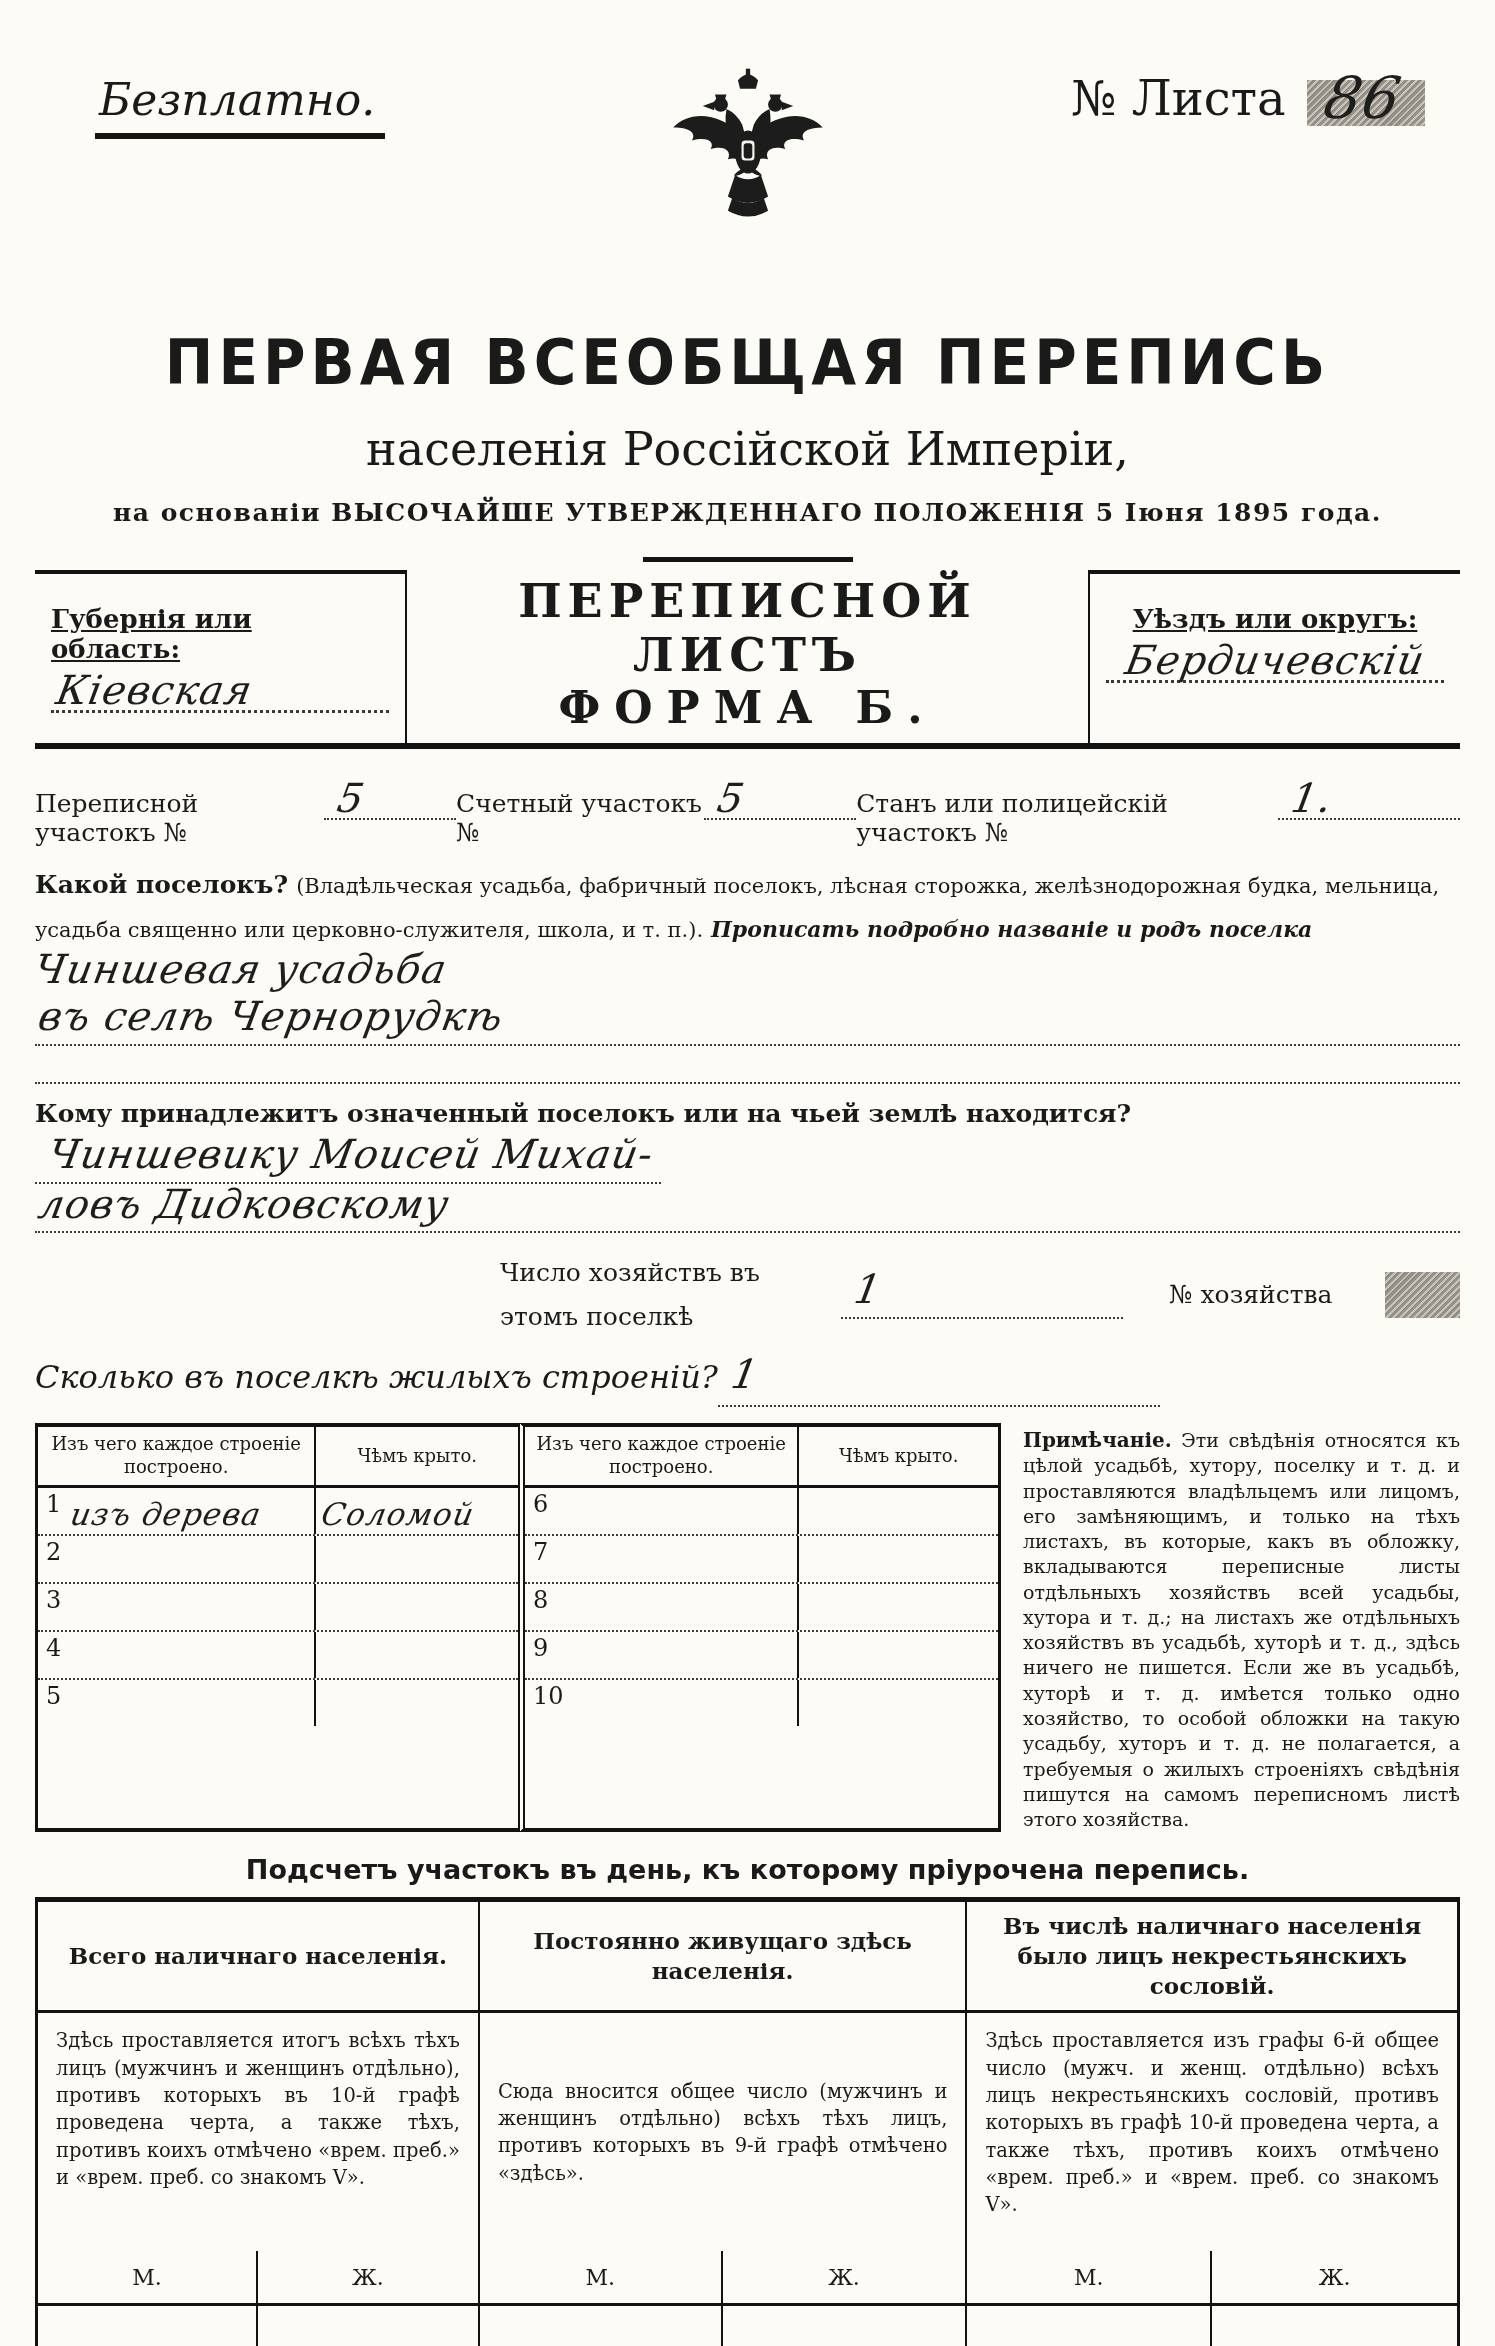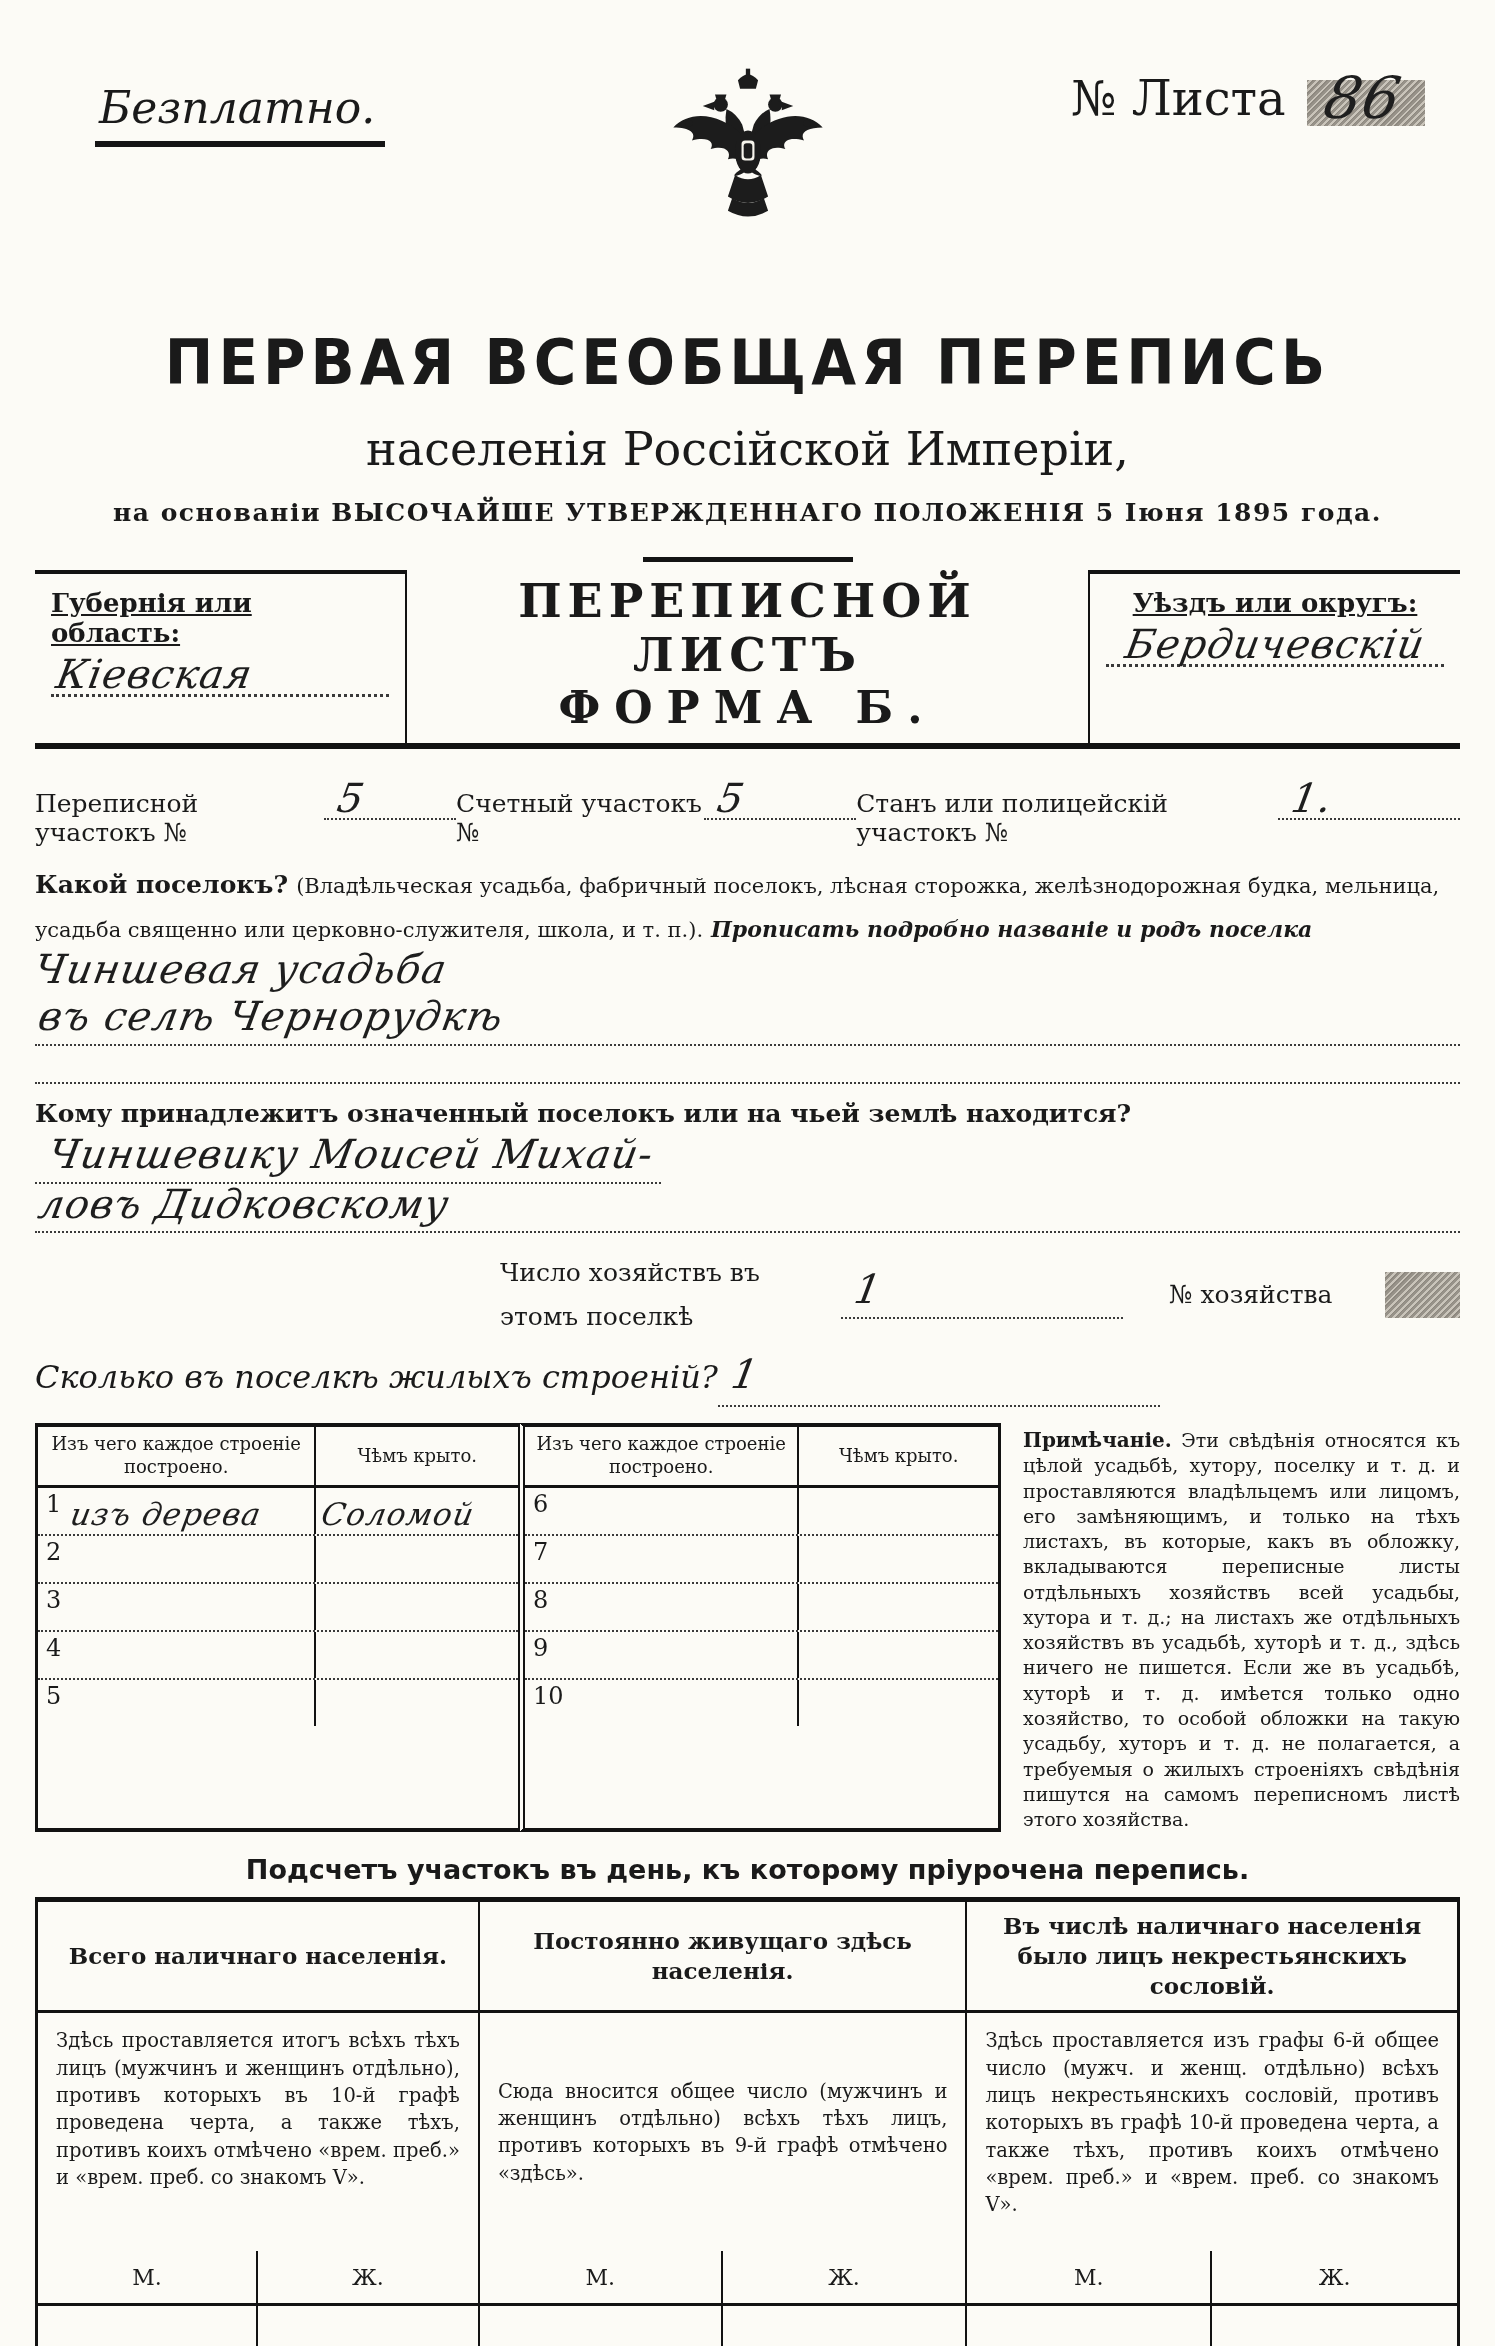--- a/index.html
+++ b/index.html
@@ -5,21 +5,21 @@
   html,body{margin:0;padding:0;background:#e8e6e0;}
   .page{
     width:1495px;height:2346px;position:relative;overflow:hidden;
     background:#fcfbf6;color:#1a1a1a;
     font-family:"DejaVu Serif", serif;
     box-sizing:border-box;
   }
   
   .top-area{position:relative;height:300px;}
   .free-label{
-    position:absolute;left:95px;top:82px;
+    position:absolute;left:95px;top:74px;
     font-size:44px;font-style:italic;
     border-bottom:6px solid #151515;padding:0 10px 8px 4px;
   }
   .eagle{position:absolute;left:50%;top:48px;transform:translateX(-50%);}
   .sheet-no{position:absolute;right:70px;top:70px;font-size:48px;white-space:nowrap;}
   .shade{
     display:inline-block;vertical-align:middle;position:relative;
     width:118px;height:46px;margin-left:6px;
     background:repeating-linear-gradient(135deg,#979289 0 2px,#c9c4ba 2px 4px,#8d887f 4px 5px);
   }
@@ -33,21 +33,21 @@
   .sub-title{text-align:center;margin-top:26px;font-size:46px;}
   .basis-line{
     text-align:center;margin-top:22px;
     font-size:25px;font-weight:bold;letter-spacing:1.5px;
   }
   
   .top-dash{width:210px;height:5px;background:#141414;margin:30px auto 8px;}
   .form-header{
     display:flex;margin:0 35px;border-bottom:6px solid #121212;align-items:stretch;
   }
-  .fh-cell{box-sizing:border-box;padding:14px 16px 10px;}
+  .fh-cell{box-sizing:border-box;padding:30px 16px 10px;}
   .fh-left{
     flex:0 0 372px;border-top:4px solid #121212;border-right:2px solid #121212;
   }
   .fh-center{flex:1;text-align:center;padding-top:4px;}
   .fh-right{
     flex:0 0 372px;border-top:4px solid #121212;border-left:2px solid #121212;text-align:center;
   }
   .fh-label{font-size:26px;font-weight:bold;text-decoration:underline;}
   .fh-hw-line{display:block;border-bottom:3px dotted #3a3a3a;margin-top:8px;padding:0 6px 2px;}
   .fh-title1{font-family:"DejaVu Serif",serif;font-weight:bold;font-size:46px;letter-spacing:6px;}

